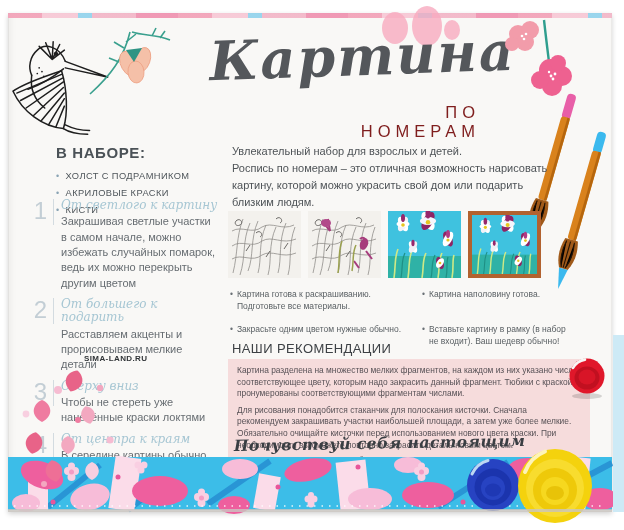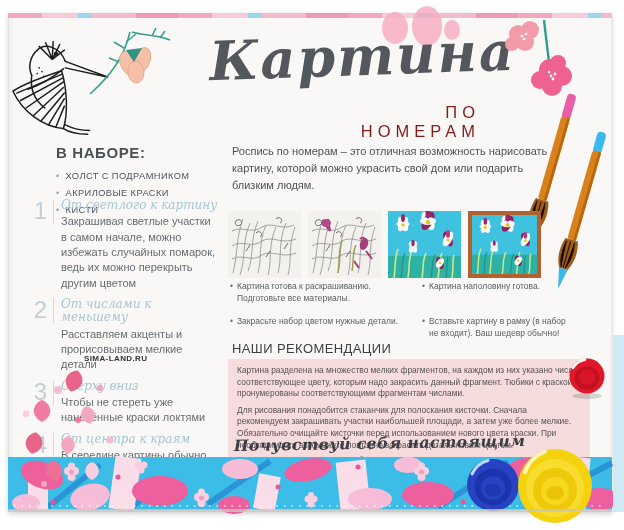--- a/index.html
+++ b/index.html
@@ -37,21 +37,21 @@
   .step-desc{font-size:11px;color:#676d72;line-height:1.4;margin-top:2px;width:158px;}
   .site{left:58px;top:354px;font-size:8px;font-weight:bold;color:#2f3336;letter-spacing:.4px;padding-left:26px;}
 
   
   .intro{left:232px;top:143px;width:330px;font-size:11px;color:#4e5357;line-height:1.55;}
   .img-row{left:228px;top:211px;display:flex;gap:7px;}
   .step-img{width:73px;height:67px;flex:none;}
   .step-img svg{display:block;width:100%;height:100%;}
   .step-img.framed{box-sizing:border-box;border:4px solid #b2622f;box-shadow:inset 0 0 0 1px #8a4319;}
 
-  .captions{left:230px;top:280px;display:grid;grid-template-columns:178px 152px;column-gap:14px;row-gap:10px;}
+  .captions{left:230px;top:288px;display:grid;grid-template-columns:178px 152px;column-gap:14px;row-gap:10px;}
   .caption{font-size:8.5px;color:#5a6064;line-height:1.45;display:flex;}
   .caption::before{content:"•";color:#6a7075;margin-right:4px;}
 
   .rec-heading{left:232px;top:341px;font-size:13px;color:#3d4145;letter-spacing:.4px;}
   .rec-panel{left:228px;top:359px;width:362px;height:99px;background:#f6dcdc;}
   .rec-text{padding:6px 9px 0 9px;font-size:8.4px;color:#575156;line-height:1.38;}
   .rec-text p{margin:0 0 5px 0;}
   .tagline{position:absolute;left:6px;top:74px;font-family:"DejaVu Serif",serif;font-style:italic;
            font-weight:bold;font-size:15.5px;color:#3a3e43;letter-spacing:.5px;transform:rotate(-1deg);}
 
@@ -264,21 +264,21 @@
     <div class="step">
       <div class="step-num">1</div>
       <div>
           <div class="step-title">От светлого к картину</div>
            <div class="step-desc">Закрашивая светлые участки в самом начале, можно избежать случайных помарок, ведь их можно перекрыть другим цветом</div>
         </div>
     </div>
     <div class="step">
       <div class="step-num">2</div>
       <div>
-          <div class="step-title">От числами к меньшему</div>
+          <div class="step-title">От большего к подарить</div>
            <div class="step-desc">Расставляем акценты и прорисовываем мелкие детали</div>
         </div>
     </div>
     <div class="step">
       <div class="step-num">3</div>
       <div>
           <div class="step-title">Сверху вниз</div>
            <div class="step-desc">Чтобы не стереть уже нанесённые краски локтями</div>
         </div>
     </div>
@@ -287,20 +287,21 @@
       <div>
           <div class="step-title">От центра к краям</div>
            <div class="step-desc">В середине картины обычно располагается главный образ</div>
         </div>
     </div>
   </div>
 
   <div class="abs site">SIMA-LAND.RU</div>
 
   <div class="abs intro">
+    <span style="display:block">Увлекательный набор для взрослых и детей.</span>
     <span style="display:block">Роспись по номерам – это отличная возможность нарисовать картину, которой можно украсить свой дом или подарить близким людям.</span>
   </div>
 
   <div class="abs img-row">
     <div class="step-img">
       <svg viewBox="0 0 73 67" preserveAspectRatio="none">
           <use href="#sketch"></use>
         </svg>
     </div>
     <div class="step-img">
@@ -334,21 +335,21 @@
   </div>
 
   <div class="abs captions">
     <div class="caption">
         <span>Картина готова к раскрашиванию. Подготовьте все материалы.</span>
       </div>
     <div class="caption">
         <span>Картина наполовину готова.</span>
       </div>
     <div class="caption">
-        <span>Закрасьте набор цветом нужные детали.</span>
+        <span>Закрасьте одним цветом нужные обычно.</span>
       </div>
     <div class="caption">
         <span>Вставьте картину в рамку (в набор не входит). Ваш шедевр обычно!</span>
       </div>
   </div>
 
   <div class="abs rec-heading">НАШИ РЕКОМЕНДАЦИИ</div>
   <div class="abs rec-panel">
     <div class="rec-text">
       <p>Картина разделена на множество мелких фрагментов, на каждом из них указано число, соответствующее цвету, которым надо закрасить данный фрагмент. Тюбики с краской пронумерованы соответствующими фрагментам числами.</p>

